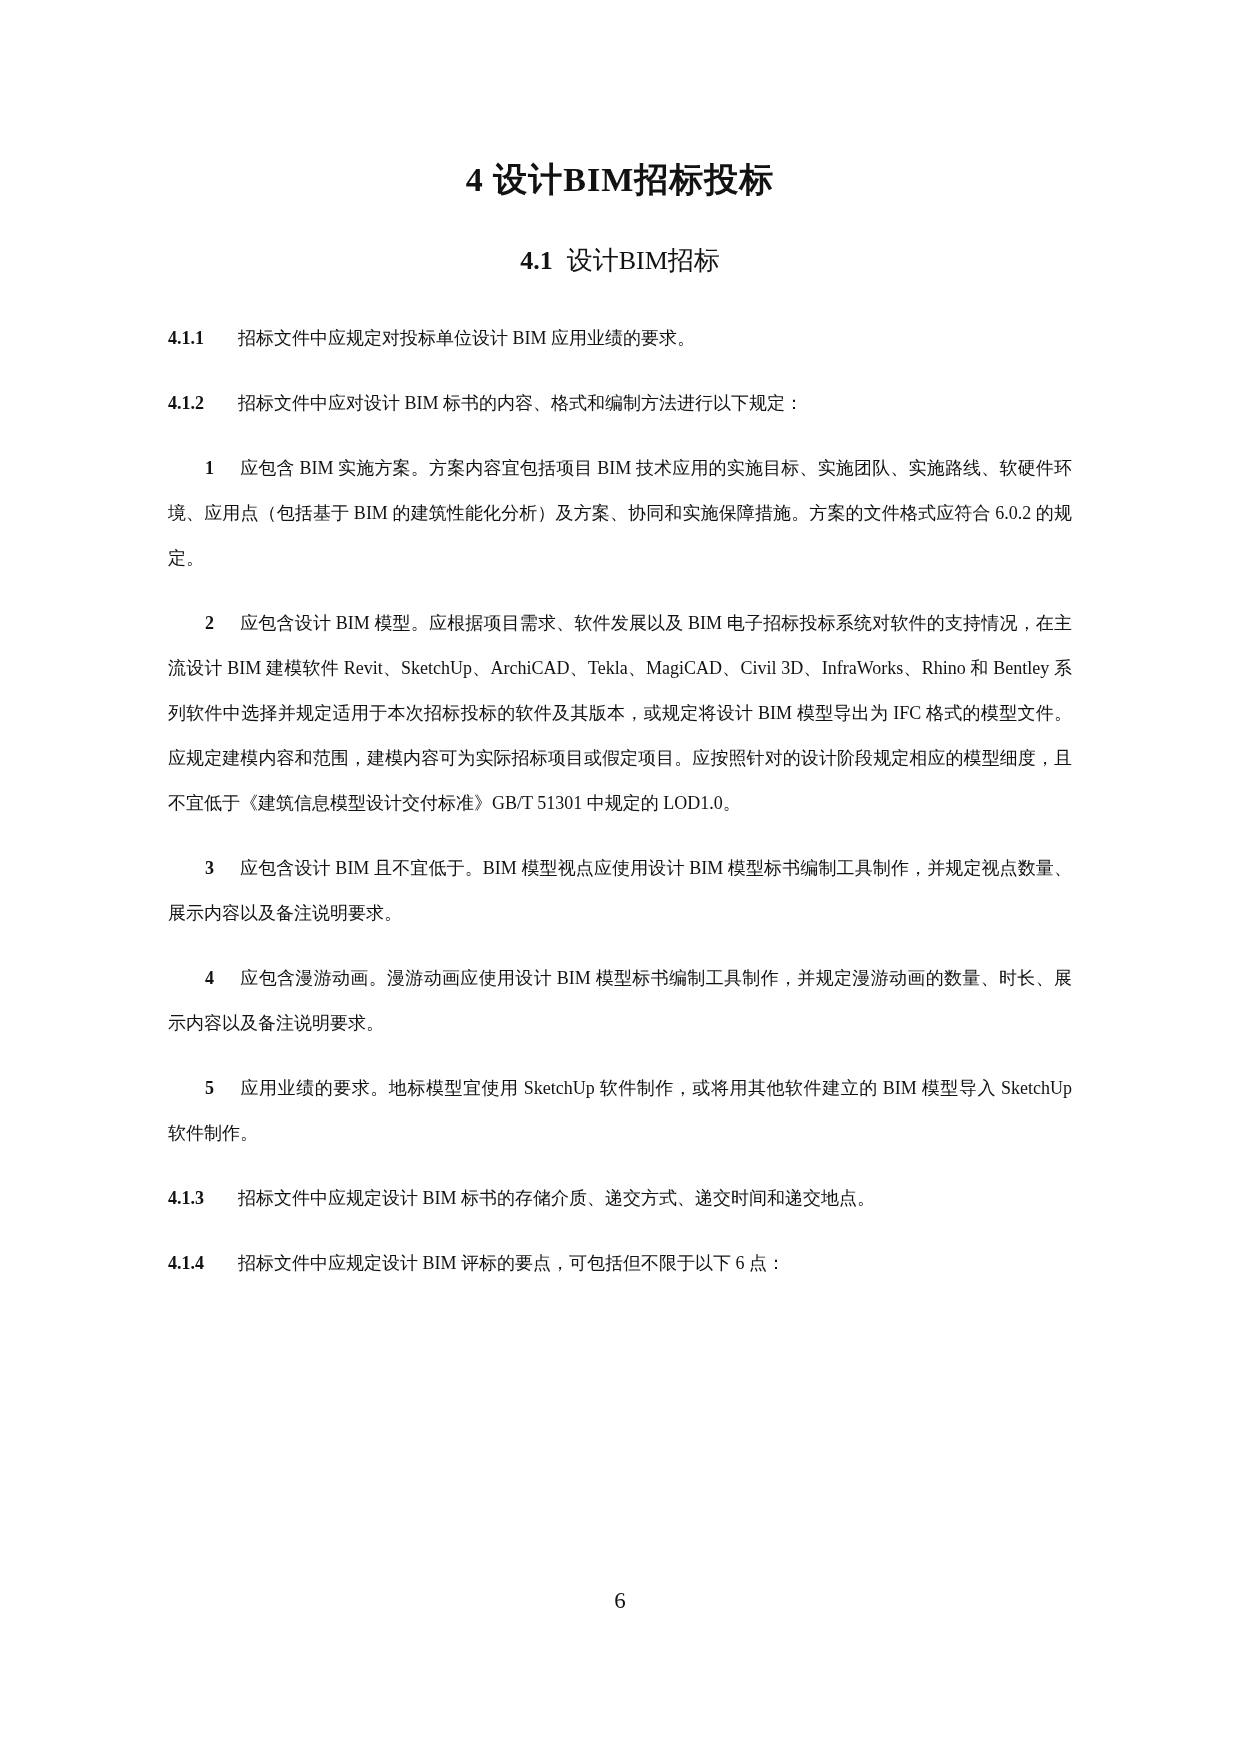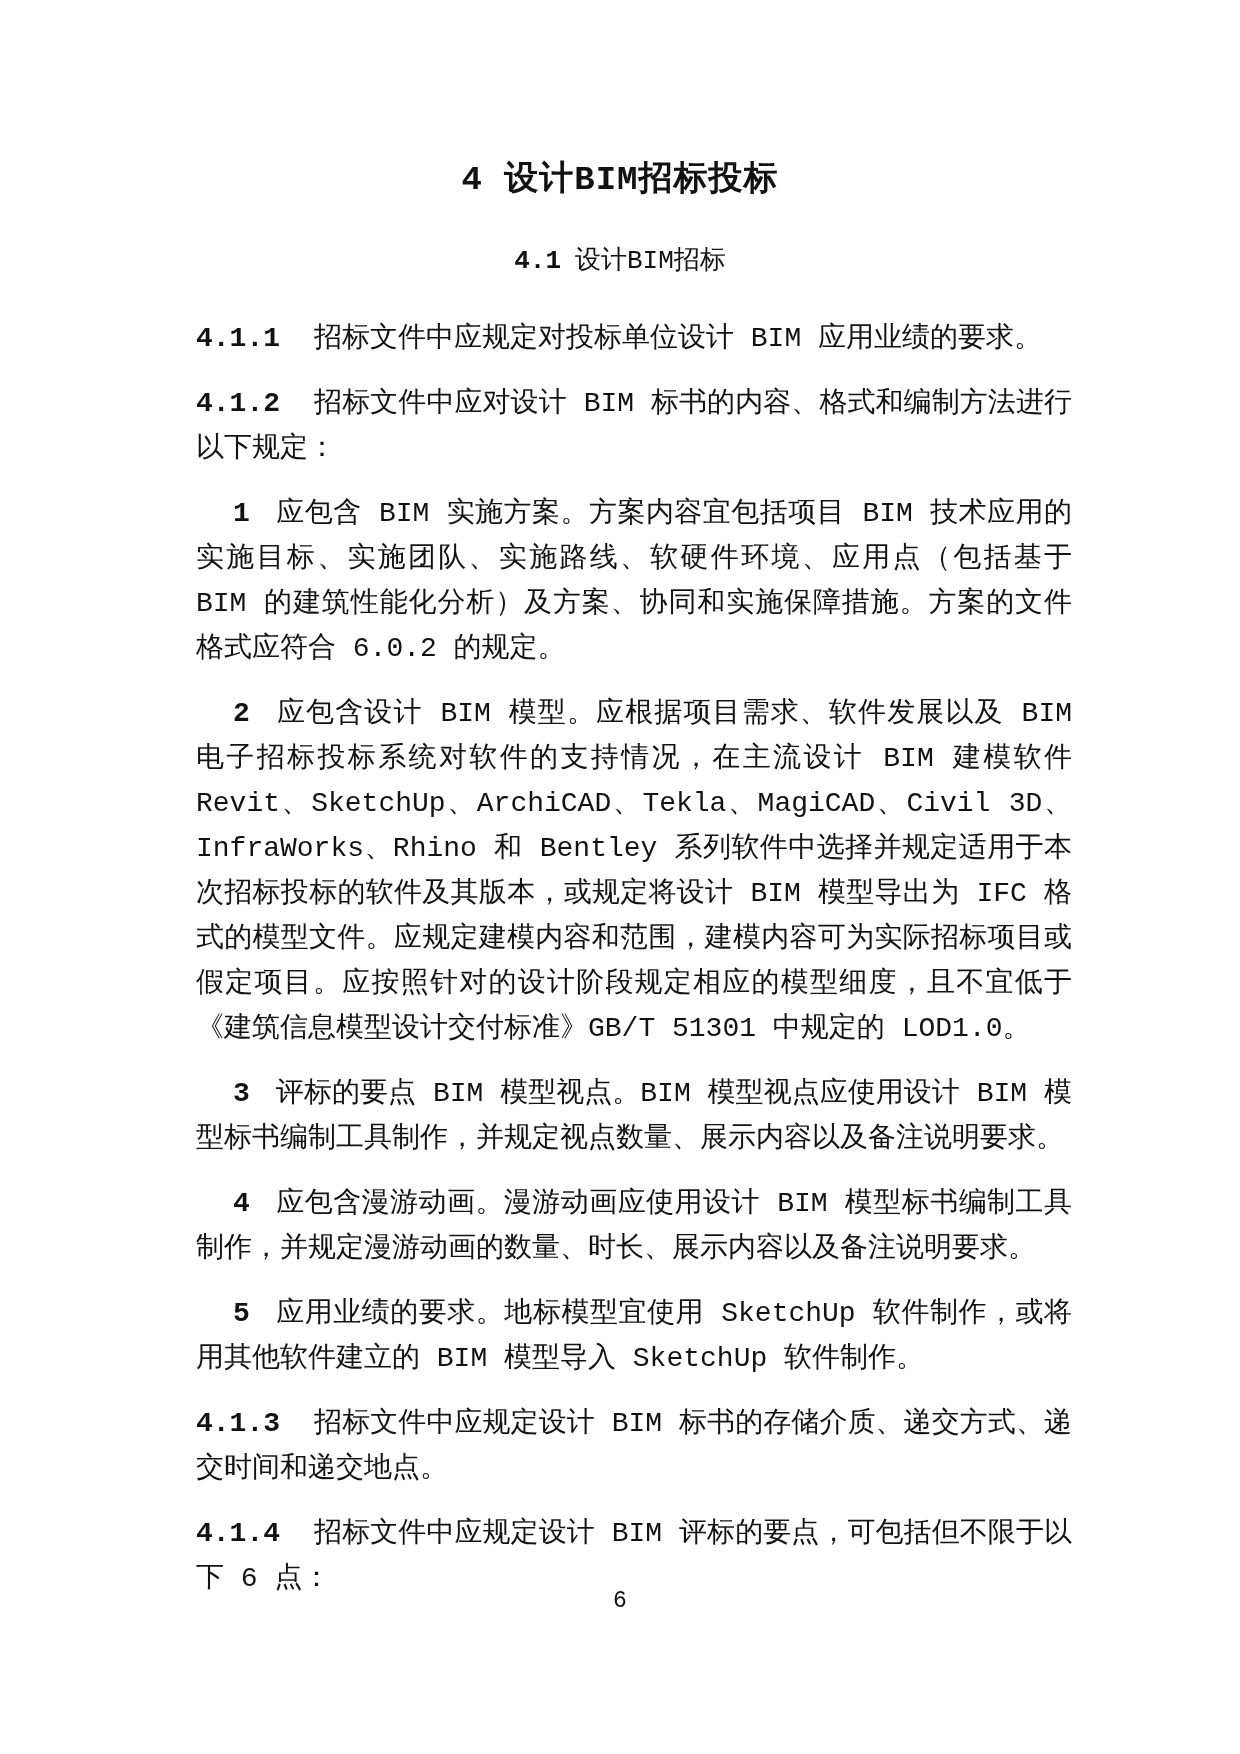--- a/index.html
+++ b/index.html
@@ -8,21 +8,21 @@
     background: #ffffff;
   }
   .page {
     position: relative;
     width: 1240px;
     height: 1754px;
     margin: 0 auto;
     background: #ffffff;
     box-sizing: border-box;
     padding: 0 168px;
-    font-family: Liberation Mono, monospace;
+    font-family: Liberation Serif, serif;
     color: #121212;
     overflow: hidden;
   }
   .doc-title {
     margin: 0;
     padding-top: 160px;
     font-size: 34px;
     line-height: 40px;
     font-weight: bold;
     text-align: center;
@@ -33,23 +33,22 @@
     font-size: 26px;
     line-height: 34px;
     font-weight: normal;
     text-align: center;
   }
   .sec-title .sec-num {
     font-weight: bold;
     margin-right: 14px;
   }
   .body-text {
-    font-size: 28px;
+    font-size: 18px;
     line-height: 45px;
-    margin-left: 28px;
   }
   .para {
     margin: 20px 0 0 0;
     text-align: justify;
   }
   .body-text .para:first-child {
     margin-top: 38px;
   }
   .plabel {
     font-weight: bold;
@@ -88,21 +87,21 @@
   <div class="body-text">
 
     <p class="para clause"><span class="plabel">4.1.1</span><span>招标文件中应规定对投标单位设计 BIM 应用业绩的要求。</span></p>
 
     <p class="para clause"><span class="plabel">4.1.2</span><span>招标文件中应对设计 BIM 标书的内容、格式和编制方法进行以下规定：</span></p>
 
     <p class="para item"><span class="plabel">1</span><span>应包含 BIM 实施方案。方案内容宜包括项目 BIM 技术应用的实施目标、实施团队、实施路线、软硬件环境、应用点（包括基于 BIM 的建筑性能化分析）及方案、协同和实施保障措施。方案的文件格式应符合 6.0.2 的规定。</span></p>
 
     <p class="para item"><span class="plabel">2</span><span>应包含设计 BIM 模型。应根据项目需求、软件发展以及 BIM 电子招标投标系统对软件的支持情况，在主流设计 BIM 建模软件 Revit、SketchUp、ArchiCAD、Tekla、MagiCAD、Civil 3D、InfraWorks、Rhino 和 Bentley 系列软件中选择并规定适用于本次招标投标的软件及其版本，或规定将设计 BIM 模型导出为 IFC 格式的模型文件。应规定建模内容和范围，建模内容可为实际招标项目或假定项目。应按照针对的设计阶段规定相应的模型细度，且不宜低于《建筑信息模型设计交付标准》GB/T 51301 中规定的 LOD1.0。</span></p>
 
-    <p class="para item"><span class="plabel">3</span><span>评标的要点 BIM 模型视点。BIM 模型视点应使用设计 BIM 模型标书编制工具制作，并规定视点数量、展示内容以及备注说明要求。</span></p>
+    <p class="para item"><span class="plabel">3</span><span>应包含设计 BIM 且不宜低于。BIM 模型视点应使用设计 BIM 模型标书编制工具制作，并规定视点数量、展示内容以及备注说明要求。</span></p>
 
     <p class="para item"><span class="plabel">4</span><span>应包含漫游动画。漫游动画应使用设计 BIM 模型标书编制工具制作，并规定漫游动画的数量、时长、展示内容以及备注说明要求。</span></p>
 
     <p class="para item"><span class="plabel">5</span><span>应用业绩的要求。地标模型宜使用 SketchUp 软件制作，或将用其他软件建立的 BIM 模型导入 SketchUp 软件制作。</span></p>
 
     <p class="para clause"><span class="plabel">4.1.3</span><span>招标文件中应规定设计 BIM 标书的存储介质、递交方式、递交时间和递交地点。</span></p>
 
     <p class="para clause"><span class="plabel">4.1.4</span><span>招标文件中应规定设计 BIM 评标的要点，可包括但不限于以下 6 点：</span></p>
 
 

